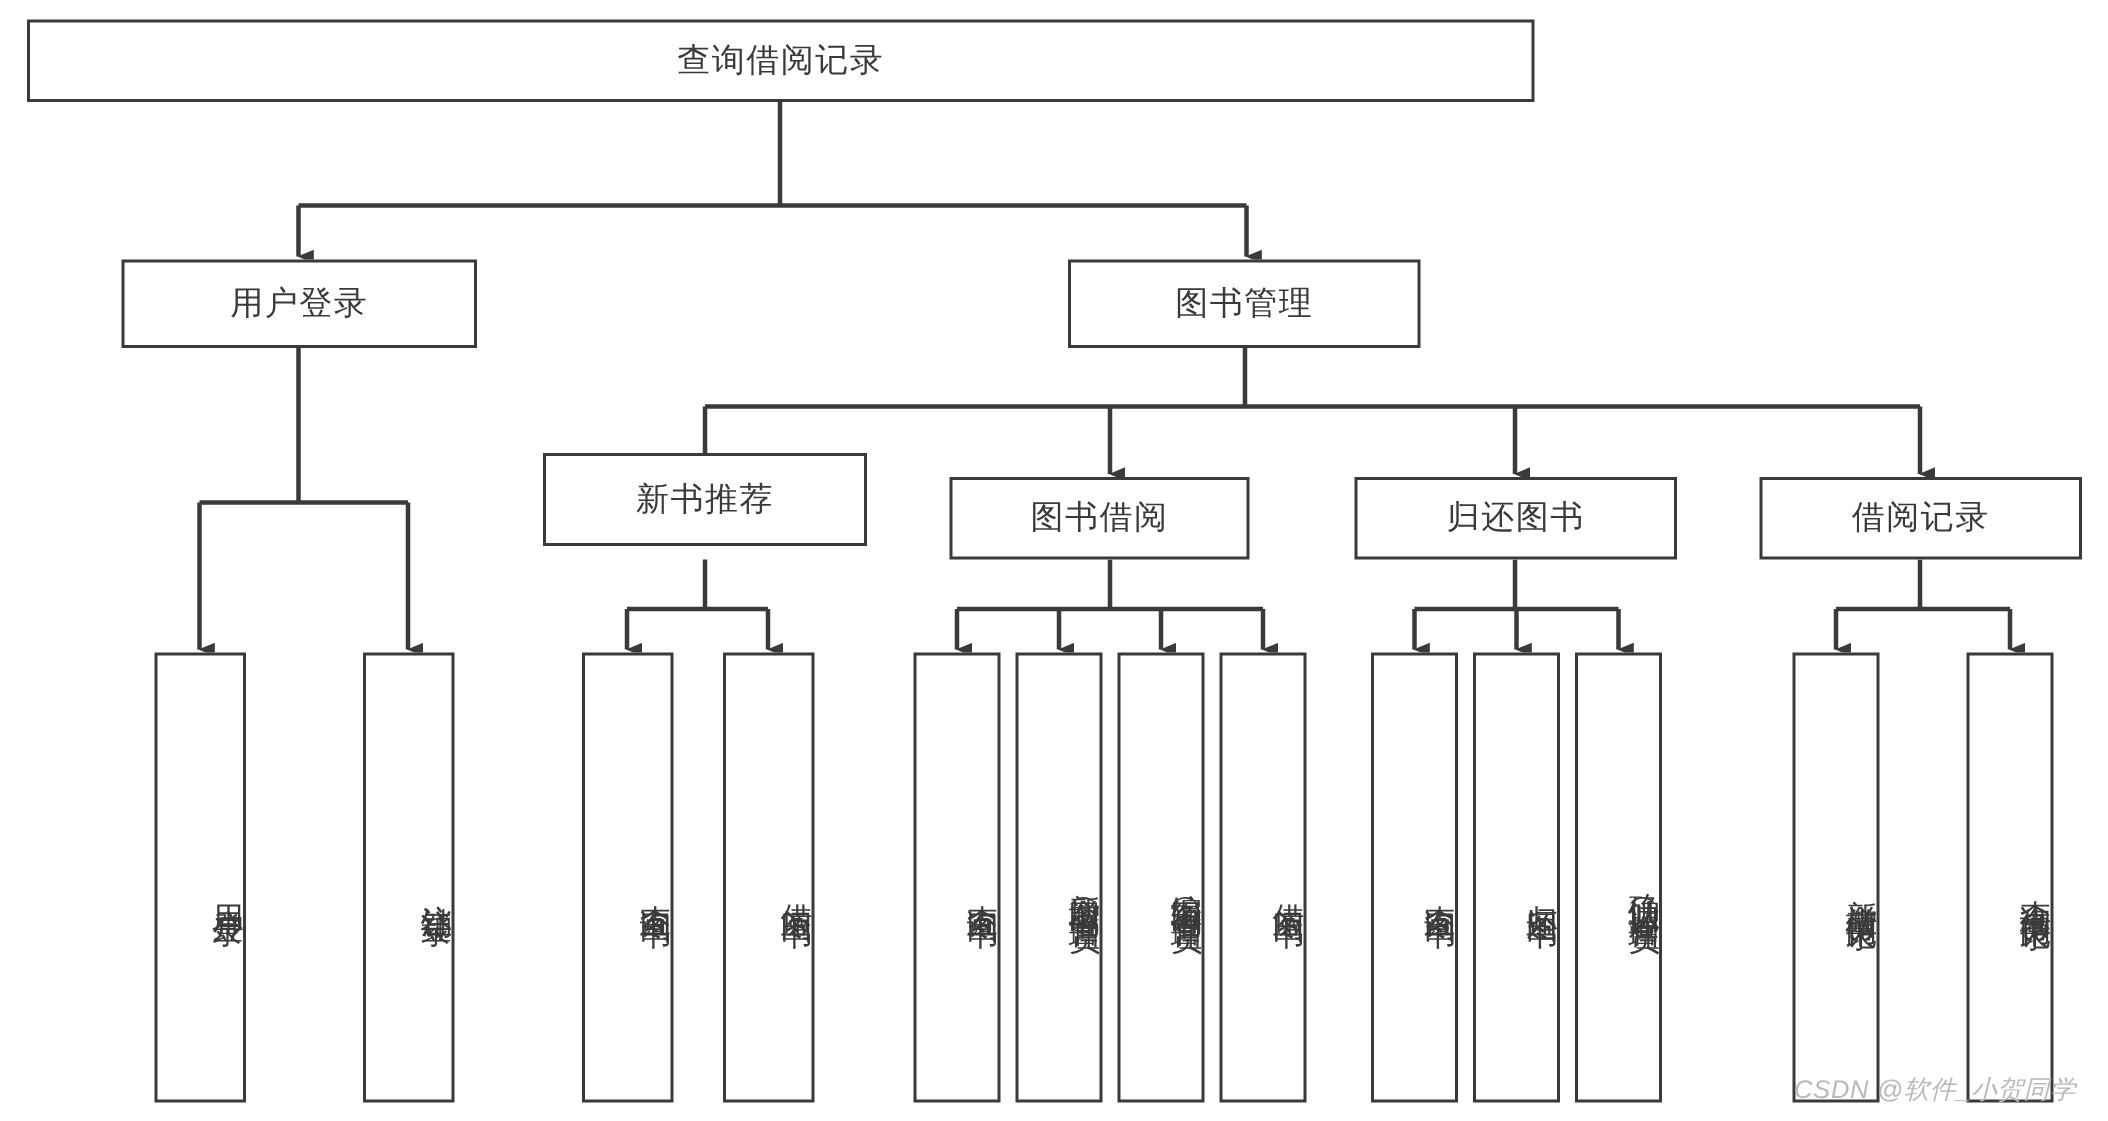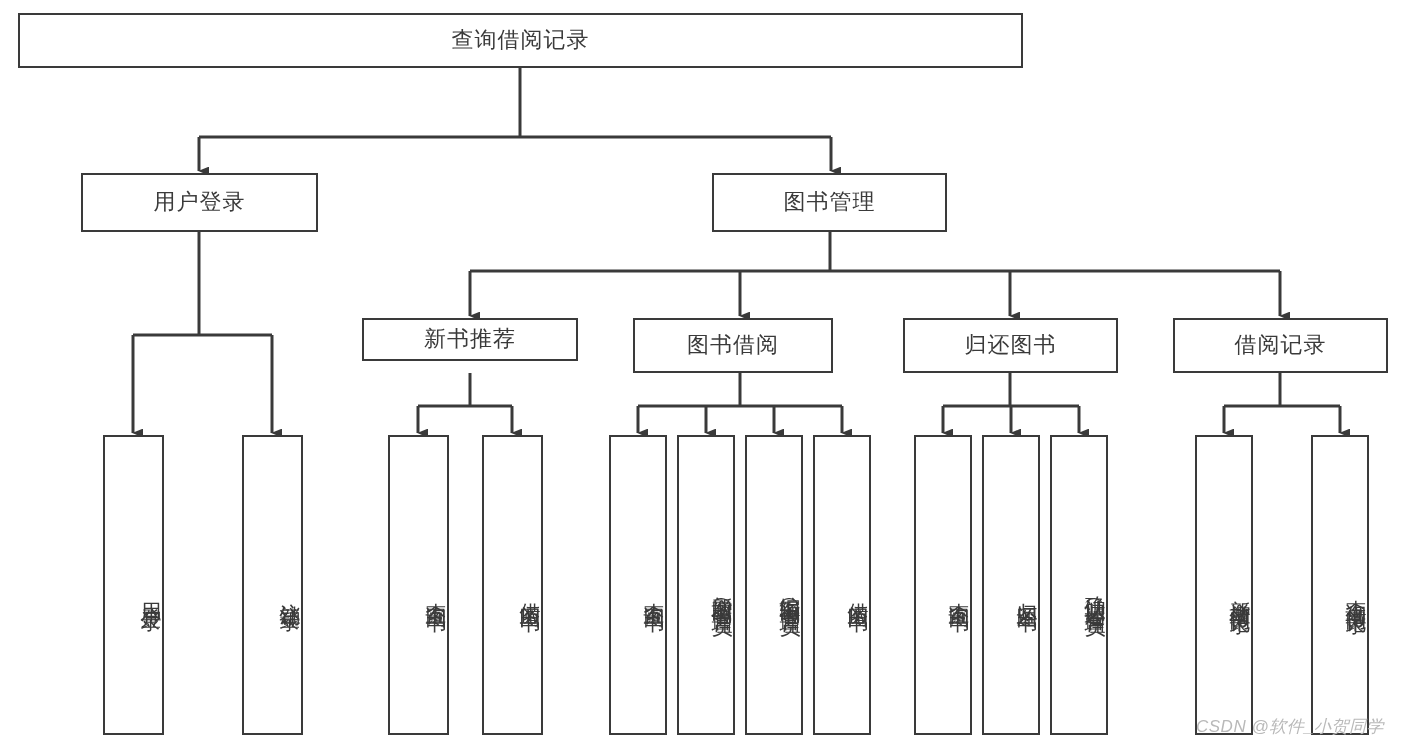--- a/index.html
+++ b/index.html
@@ -130,21 +130,21 @@
   <div id="nodes-layer">
       <div class="node horiz" style="left: 18px; top: 13px; width: 1005px; height: 55px;">
         <span class="node-label">查询借阅记录</span>
       </div>
       <div class="node horiz" style="left: 81px; top: 173px; width: 237px; height: 59px;">
         <span class="node-label">用户登录</span>
       </div>
       <div class="node horiz" style="left: 712px; top: 173px; width: 235px; height: 59px;">
         <span class="node-label">图书管理</span>
       </div>
-      <div class="node horiz" style="left: 362px; top: 318px; width: 216px; height: 43px; justify-content: center;">
+      <div class="node horiz" style="left: 362px; top: 302px; width: 216px; height: 62px; justify-content: center;">
         <span class="node-label">新书推荐</span>
       </div>
       <div class="node horiz" style="left: 633px; top: 318px; width: 200px; height: 55px;">
         <span class="node-label">图书借阅</span>
       </div>
       <div class="node horiz" style="left: 903px; top: 318px; width: 215px; height: 55px;">
         <span class="node-label">归还图书</span>
       </div>
       <div class="node horiz" style="left: 1173px; top: 318px; width: 215px; height: 55px;">
         <span class="node-label">借阅记录</span>

